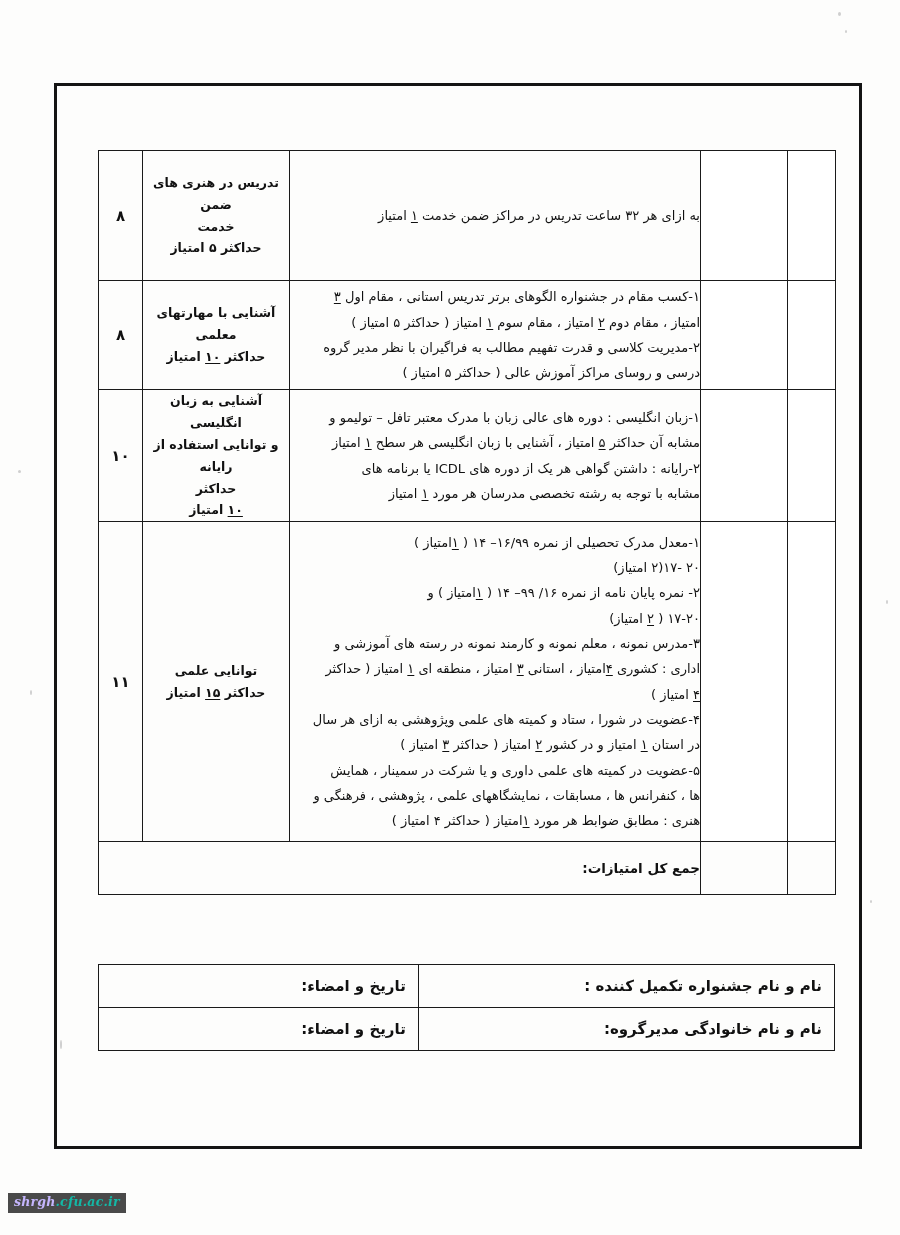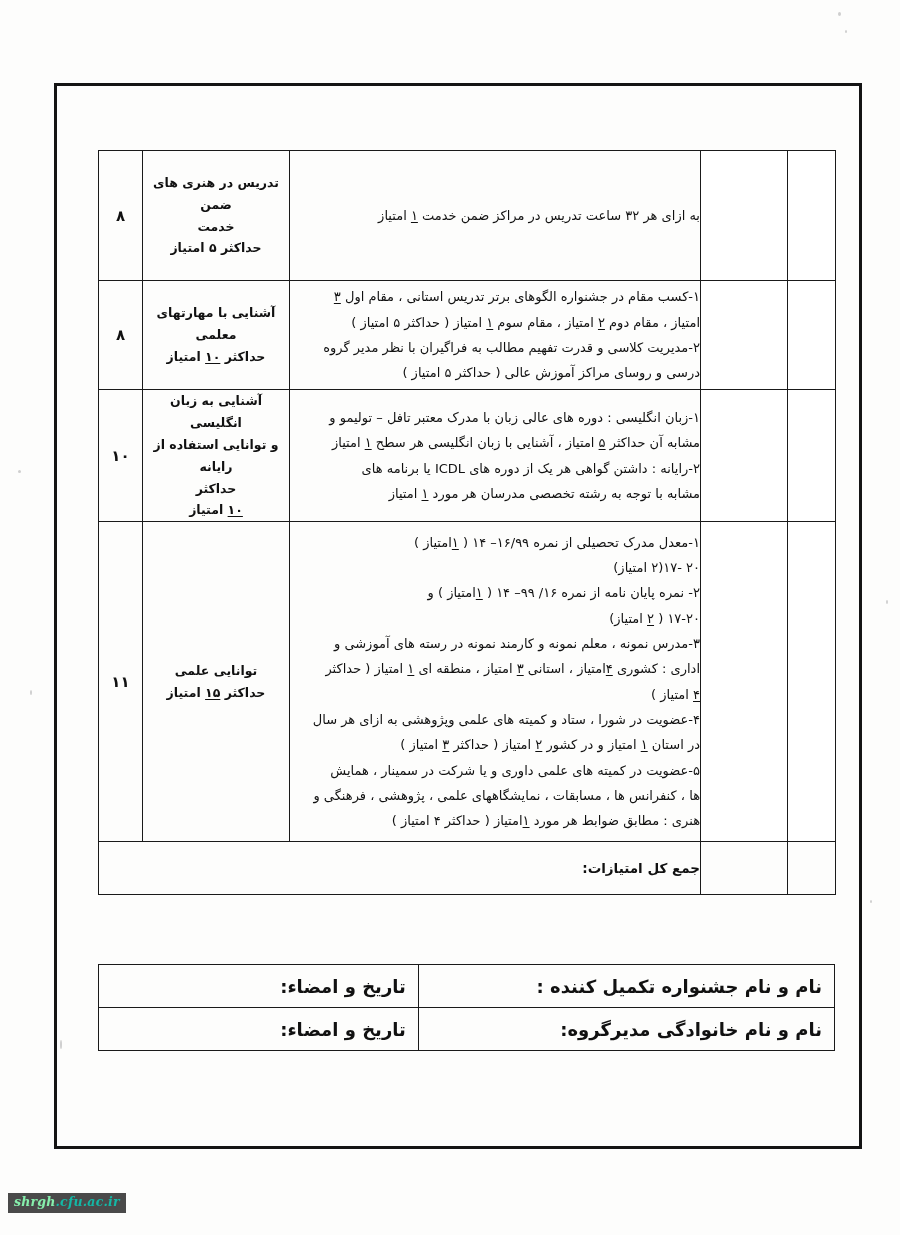--- a/index.html
+++ b/index.html
@@ -112,21 +112,21 @@
     left: 98px;
     top: 964px;
     width: 737px;
     border-collapse: collapse;
     table-layout: fixed;
     direction: rtl;
   }
   .sign-table td {
     border: 1px solid #1a1a1a;
     height: 42px;
-    font-size: 18px;
+    font-size: 15px;
     font-weight: bold;
     padding: 0 12px;
     font-family: "DejaVu Sans", sans-serif;
   }
   .sign-name { width: 57%; text-align: right; }
   .sign-date { width: 43%; text-align: right; padding-right: 60px; }
 
   
   .watermark {
     position: absolute;
@@ -135,21 +135,21 @@
     background: #4a4a4a;
     padding: 3px 6px 4px 6px;
     font-family: "DejaVu Serif", serif;
     font-size: 12.5px;
     font-weight: bold;
     font-style: italic;
     letter-spacing: 0.2px;
     direction: ltr;
     line-height: 1;
   }
-  .wm-a { color: #86efac; }
+  .wm-a { color: #c4b5fd; }
   .wm-b { color: #14b8a6; }
 </style>
 </head>
 <body>
 
 <div class="page-scan">
   <span class="speck" style="left:838px;top:12px;width:3px;height:4px;"></span>
   <span class="speck" style="left:845px;top:30px;width:2px;height:3px;"></span>
   <span class="speck" style="left:18px;top:470px;width:3px;height:3px;"></span>
   <span class="speck" style="left:30px;top:690px;width:2px;height:5px;"></span>

